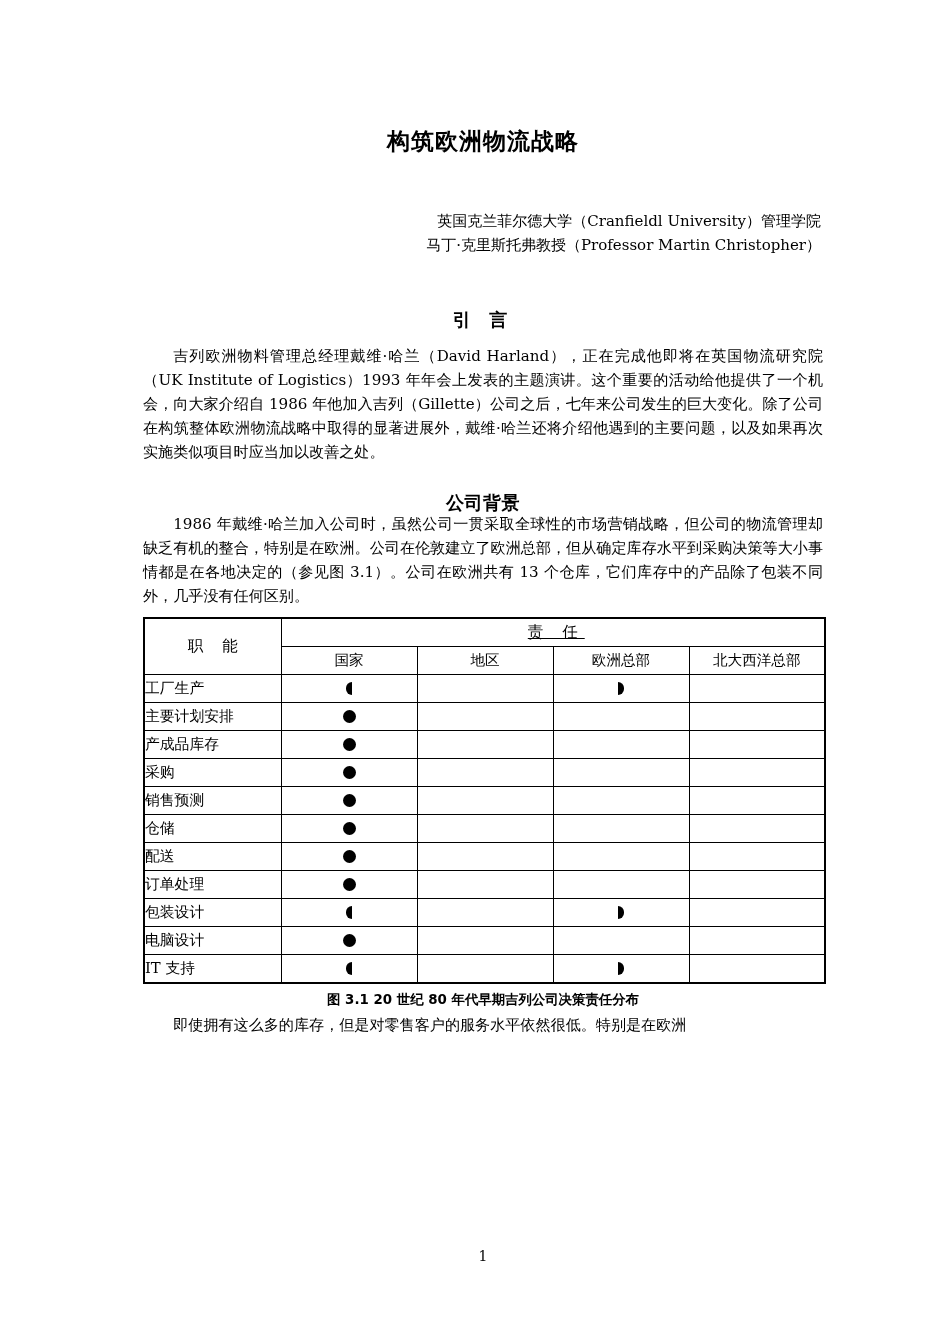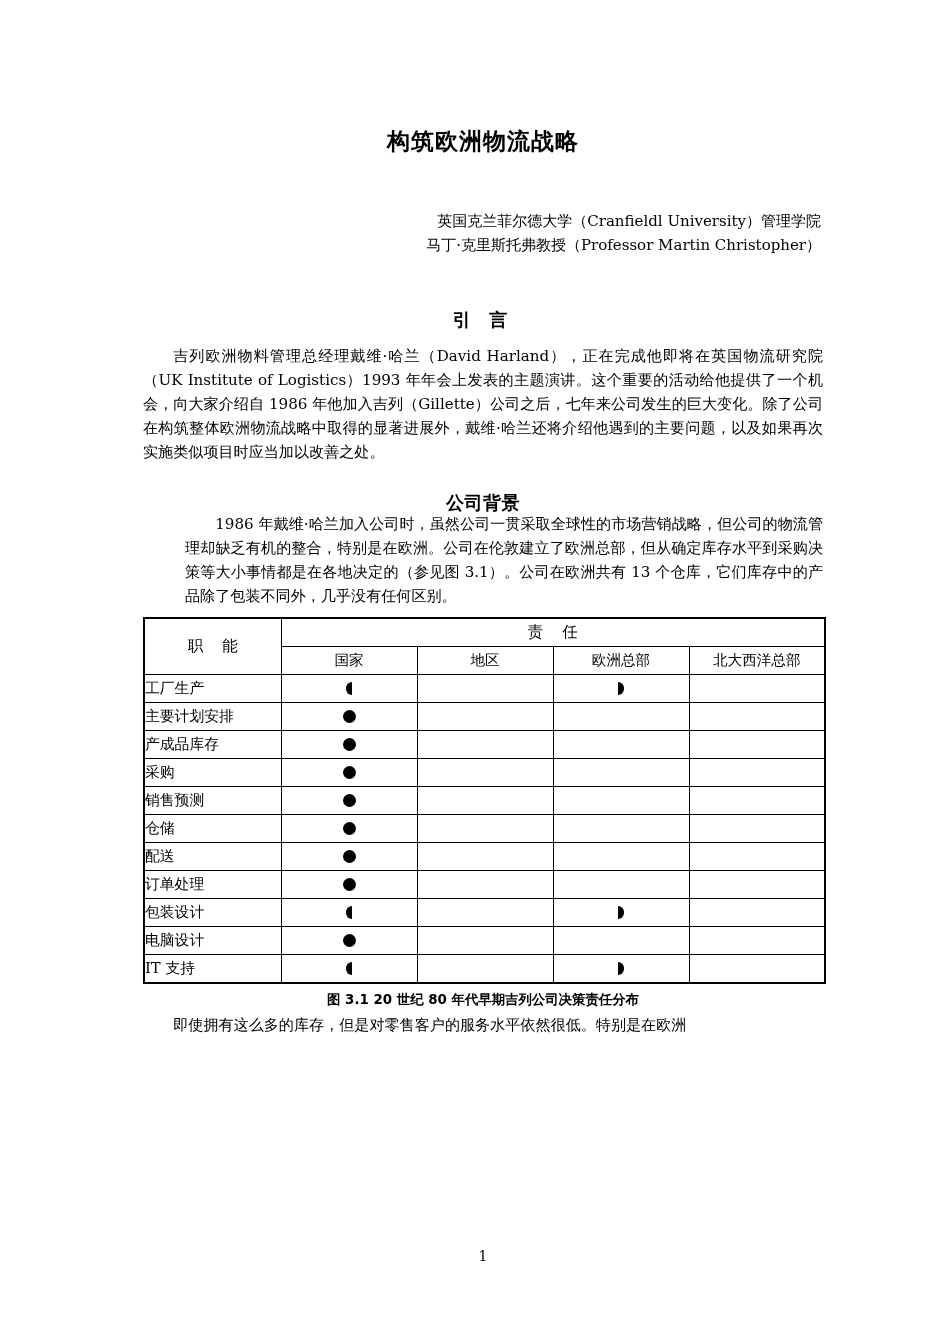--- a/index.html
+++ b/index.html
@@ -63,21 +63,21 @@
     font-size: 15.1px;
     line-height: 1.585;
     text-align: justify;
     text-justify: inter-ideograph;
     margin: 0;
     text-indent: 2em;
     letter-spacing: 0px;
   }
   .p-intro { padding-top: 14px; }
   .p-bg1  { padding-top: 13px; }
-  .p-bg2  { padding-top: 0px; margin-left: 42px; }
+  .p-bg2  { padding-top: 0px; }
 
   
   .fig-table-wrap { padding-top: 8px; }
   table.resp {
     border-collapse: collapse;
     width: 681px;
     table-layout: fixed;
     border: 2.4px solid #000;
     font-size: 15px;
     font-family: "DejaVu Serif", "Liberation Serif", serif;
@@ -99,20 +99,21 @@
     font-size: 15.5px;
     height: 57px;
   }
   th.resp-head {
     text-align: center;
     letter-spacing: 7px;
     text-indent: 7px;
     font-size: 15.5px;
     height: 29px;
     border-bottom: 2.2px solid #000;
+    text-decoration: underline;
   }
   th.sub-head {
     text-align: center;
     height: 28px;
     font-size: 14.6px;
   }
   td.rowlabel {
     text-align: left;
     padding-left: 7px;
     font-size: 14.8px;

